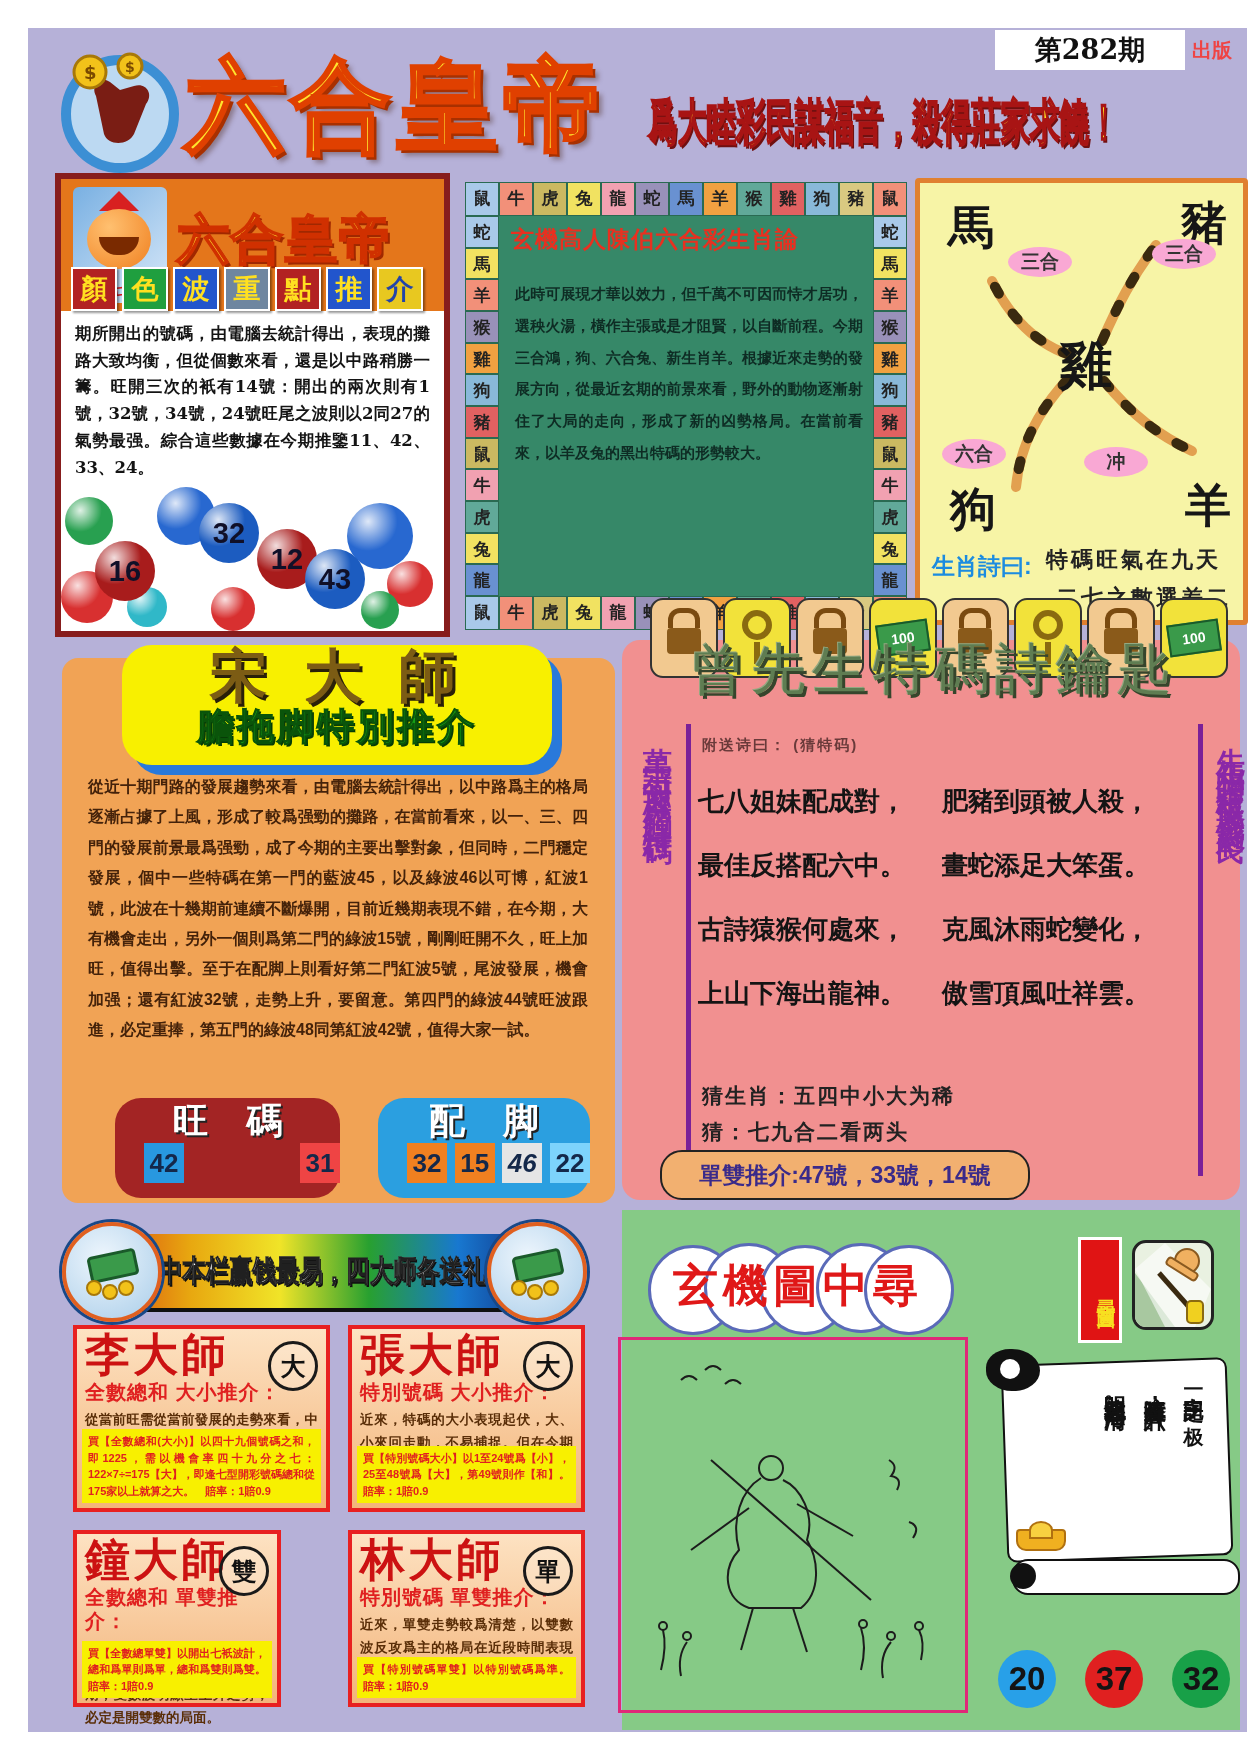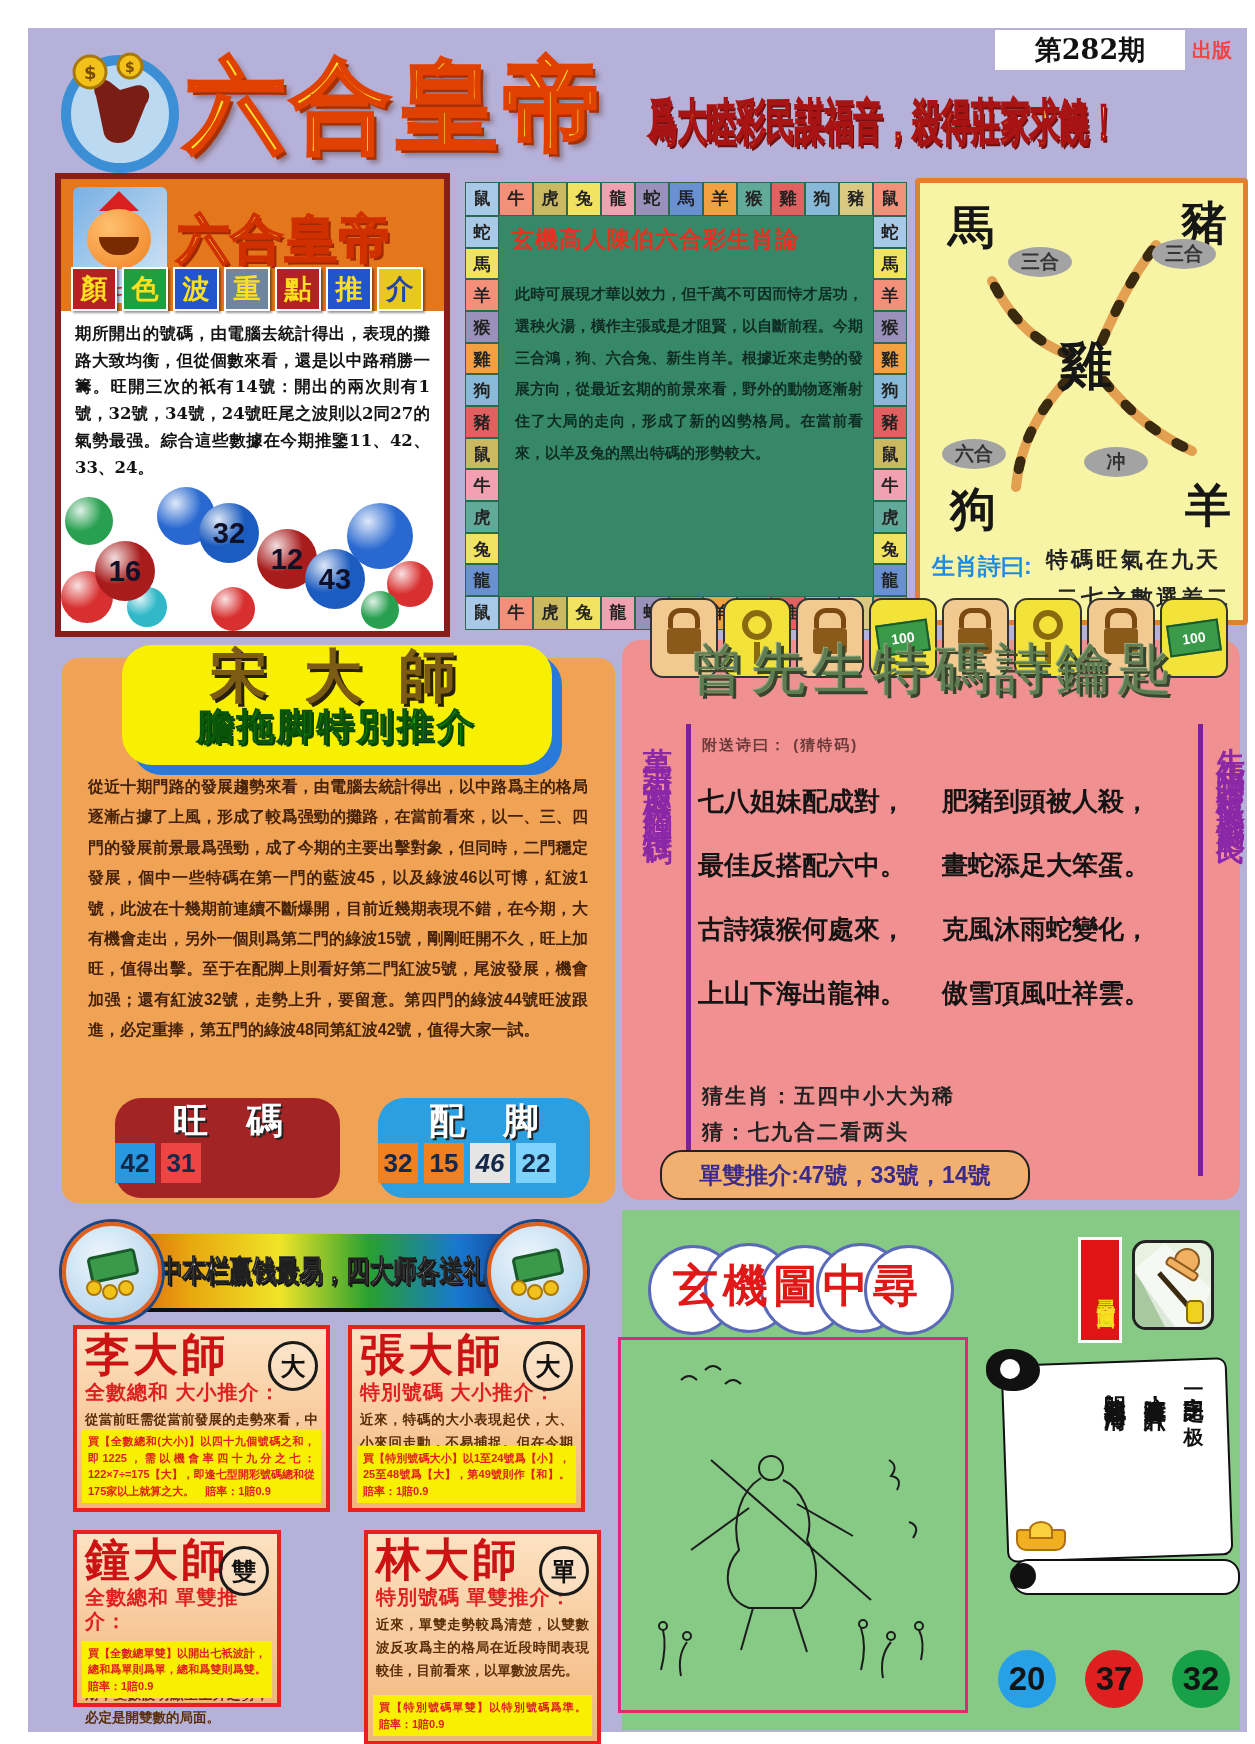--- a/index.html
+++ b/index.html
@@ -52,38 +52,38 @@
   .zt-h{position:absolute;left:0;right:0;height:34px;display:flex;}
   .zt-v{position:absolute;top:34px;bottom:34px;width:34px;display:flex;flex-direction:column;}
   .ztile{flex:1;border:1px solid #2a6a52;font:700 17px/32px sans-serif;text-align:center;color:#222;overflow:hidden;}
   .b2-title{position:absolute;left:46px;top:46px;font:800 23px/1 sans-serif;color:#e83020;letter-spacing:1px;white-space:nowrap;}
   .b2-body{position:absolute;left:50px;top:96px;width:348px;font:700 15px/2.12 sans-serif;color:#0e2c24;text-align:justify;}
 
   
   .box3{left:915px;top:178px;width:333px;height:447px;background:#f7f4a6;border:5px solid #e08030;
         border-radius:4px;box-sizing:border-box;}
   .zc{position:absolute;font-family:"DejaVu Serif",serif;font-weight:700;color:#161616;}
-  .zc-label{position:absolute;width:64px;height:30px;background:#a3a3a3;border-radius:50%;
+  .zc-label{position:absolute;width:64px;height:30px;background:#f9a8d4;border-radius:50%;
             font:700 19px/30px sans-serif;text-align:center;color:#333;}
   .sx-label{position:absolute;left:12px;top:368px;font:800 23px sans-serif;color:#1c8ce0;}
   .sx-line{position:absolute;font:700 22px "DejaVu Serif",serif;color:#222;letter-spacing:3px;white-space:nowrap;}
 
   
   .orange-box{left:62px;top:658px;width:553px;height:545px;background:#f1a355;border-radius:16px;}
   .song-banner{left:122px;top:645px;width:430px;height:120px;background:#f8f000;border-radius:30px;
                box-shadow:10px 10px 0 #2979da;text-align:center;}
   .song-title{margin-top:2px;font-size:58px;font-weight:800;color:#7c5c14;letter-spacing:8px;
               text-shadow:3px 3px 0 #2a2008;line-height:1;}
   .song-sub{font-size:37px;font-weight:800;color:#16a016;letter-spacing:3px;line-height:1.2;
             -webkit-text-stroke:1px #0a540a;text-shadow:2px 2px 0 #063c06;}
   .song-body{left:88px;top:772px;width:500px;font:700 16px/1.9 sans-serif;color:#44220a;text-align:justify;}
   .hot-badge{left:115px;top:1098px;width:225px;height:100px;background:#a32424;border-radius:26px;text-align:center;}
   .leg-badge{left:378px;top:1098px;width:212px;height:100px;background:#2b9fe0;border-radius:26px;text-align:center;}
   .badge-label{font:800 36px/1.25 sans-serif;color:#fff;letter-spacing:14px;text-shadow:2px 2px 0 #222;padding-left:14px;}
-  .numrow{display:flex;justify-content:flex-start;gap:6px;}
+  .numrow{display:flex;justify-content:space-between;gap:6px;padding-left:29px;}
   .sqnum{width:40px;height:40px;font:800 26px/40px sans-serif;text-align:center;color:#14284a;}
 
   
   .pink-box{left:622px;top:640px;width:618px;height:560px;background:#f19090;border-radius:18px;}
   .zeng-icons{left:650px;top:598px;width:578px;height:80px;display:flex;gap:5px;}
   .zicon{flex:1;border:2px solid #333;border-radius:13px;box-sizing:border-box;}
   .ic-lock::before{content:"";display:block;width:22px;height:15px;border:5px solid #7a4a10;border-bottom:none;
                    border-radius:12px 12px 0 0;margin:8px auto 0;}
   .ic-lock::after{content:"";display:block;width:34px;height:26px;background:#8a5a1a;border-radius:4px;margin:0 auto;}
   .ic-key::before{content:"";display:block;width:18px;height:18px;border:6px solid #8a6a10;border-radius:50%;margin:10px auto 2px;}
@@ -394,21 +394,21 @@
     <div class="m-body">近來，特碼的大小表現起伏，大、小來回走動，不易捕捉。但在今期看來，開大占據上風，大家可以依定而行。</div>
     <div class="m-note">買【特別號碼大小】以1至24號爲【小】，25至48號爲【大】，第49號則作【和】。　賠率：1賠0.9</div>
   </div>
   <div class="mcard" style="left:73px;top:1530px;width:208px;height:177px;">
     <span class="m-name">鐘大師</span>
     <span class="m-badge">雙</span>
     <div class="m-sub">全數總和 單雙推介：</div>
     <div class="m-body">近來單雙走勢極爲有規律，基本上是隨波交替上升，在今期，雙數波明顯呈上升之勢，必定是開雙數的局面。</div>
     <div class="m-note">買【全數總單雙】以開出七衹波計，總和爲單則爲單，總和爲雙則爲雙。　賠率：1賠0.9</div>
   </div>
-  <div class="mcard" style="left:364px;top:1530px;width:237px;height:215px;">
+  <div class="mcard" style="left:348px;top:1530px;width:237px;height:177px;">
     <span class="m-name">林大師</span>
     <span class="m-badge">單</span>
     <div class="m-sub">特別號碼 單雙推介：</div>
     <div class="m-body">近來，單雙走勢較爲清楚，以雙數波反攻爲主的格局在近段時間表現較佳，目前看來，以單數波居先。</div>
     <div class="m-note">買【特別號碼單雙】以特別號碼爲準。　賠率：1賠0.9</div>
   </div>
 
   <div class="abs green-box"></div>
   <div class="abs cloud-title">
     <i class="cloud" style="left:0;top:2px;"></i>

